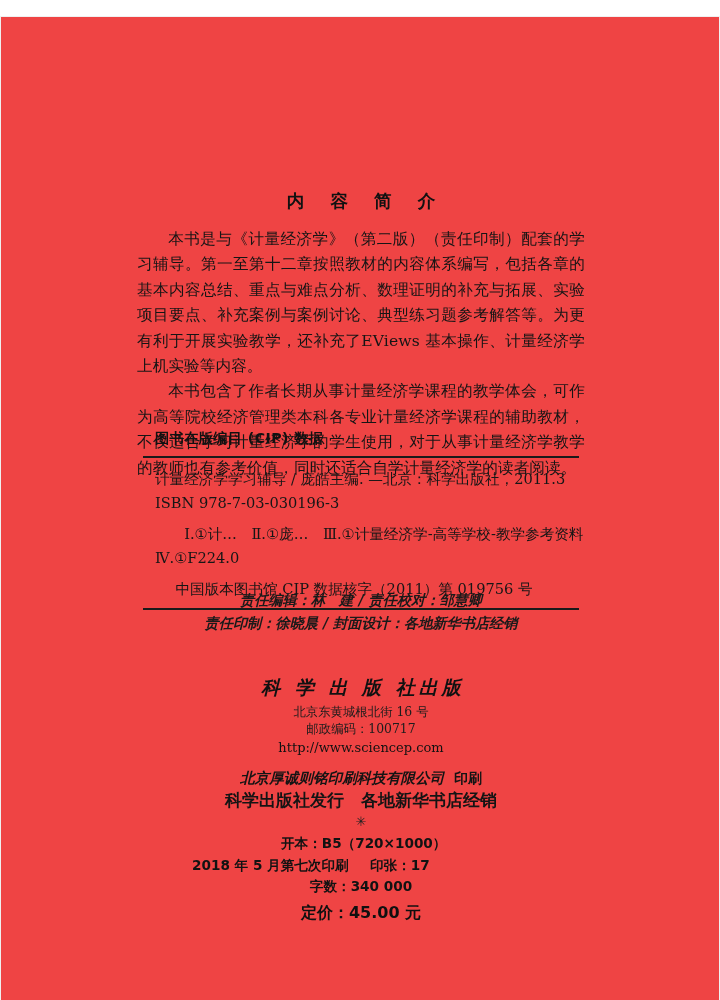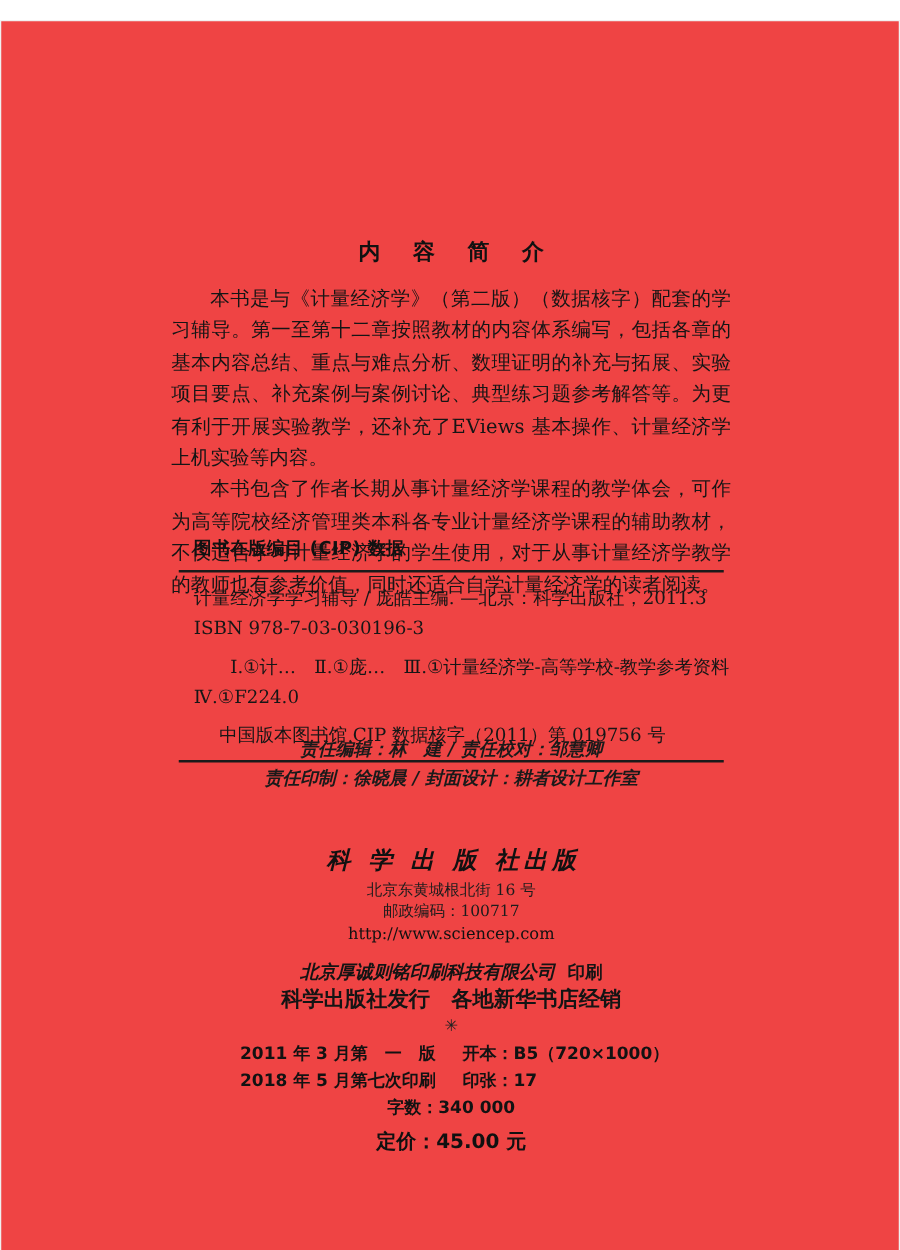--- a/index.html
+++ b/index.html
@@ -200,21 +200,21 @@
     color: #131313;
   }
 </style>
 </head>
 <body>
 
 <div class="page">
 
   <div class="abstract-block">
     <div class="abstract-title">内 容 简 介</div>
-    <p class="abstract-para">本书是与《计量经济学》（第二版）（数据核字）配套的学习辅导。第一至第十二章按照教材的内容体系编写，包括各章的基本内容总结、重点与难点分析、数理证明的补充与拓展、实验项目要点、补充案例与案例讨论、典型练习题参考解答等。为更有利于开展实验教学，还补充了EViews 基本操作、计量经济学上机实验等内容。</p>
+    <p class="abstract-para">本书是与《计量经济学》（第二版）（责任印制）配套的学习辅导。第一至第十二章按照教材的内容体系编写，包括各章的基本内容总结、重点与难点分析、数理证明的补充与拓展、实验项目要点、补充案例与案例讨论、典型练习题参考解答等。为更有利于开展实验教学，还补充了EViews 基本操作、计量经济学上机实验等内容。</p>
     <p class="abstract-para">本书包含了作者长期从事计量经济学课程的教学体会，可作为高等院校经济管理类本科各专业计量经济学课程的辅助教材，不仅适合学习计量经济学的学生使用，对于从事计量经济学教学的教师也有参考价值，同时还适合自学计量经济学的读者阅读。</p>
   </div>
 
   <div class="cip-block">
     <div class="cip-heading">图书在版编目 (CIP) 数据</div>
     <div class="cip-rule"></div>
 
     <div class="cip-body">
       <div class="cip-line">计量经济学学习辅导 / 庞皓主编. —北京：科学出版社，2011.3</div>
       <div class="cip-line">ISBN 978-7-03-030196-3</div>
@@ -223,40 +223,39 @@
       <div class="cip-line">Ⅳ.①F224.0</div>
       <div class="cip-gap"></div>
       <div class="cip-line cip-core">中国版本图书馆 CIP 数据核字（2011）第 019756 号</div>
     </div>
 
     <div class="cip-rule"></div>
   </div>
 
   <div class="credits">
     <div>责任编辑：林　建 / 责任校对：邹慧卿</div>
-    <div>责任印制：徐晓晨 / 封面设计：耕者设计工作室</div>
+    <div>责任印制：徐晓晨 / 封面设计：各地新华书店经销</div>
   </div>
 
   <div class="colophon">
     <div class="pub-name">科 学 出 版 社出版</div>
     <div class="pub-addr">北京东黄城根北街 16 号</div>
     <div class="pub-addr">邮政编码：100717</div>
     <div class="pub-url">http://www.sciencep.com</div>
 
     <div class="printer">
       <span>北京厚诚则铭印刷科技有限公司</span><span class="plain">&nbsp;&nbsp;</span><span class="plain">印刷</span>
     </div>
 
     <div class="distributor">科学出版社发行　各地新华书店经销</div>
 
     <div class="star">✳</div>
 
     <div class="print-details">
       <div class="pd-row">
-        <span class="pd-left">2011 年 3 月第　一　版</span>
         <span class="pd-right">开本：B5（720×1000）</span>
       </div>
       <div class="pd-row">
         <span class="pd-left">2018 年 5 月第七次印刷</span>
         <span class="pd-right">印张：17</span>
       </div>
       <div class="pd-row">
         <span class="pd-center">字数：340 000</span>
       </div>
     </div>

